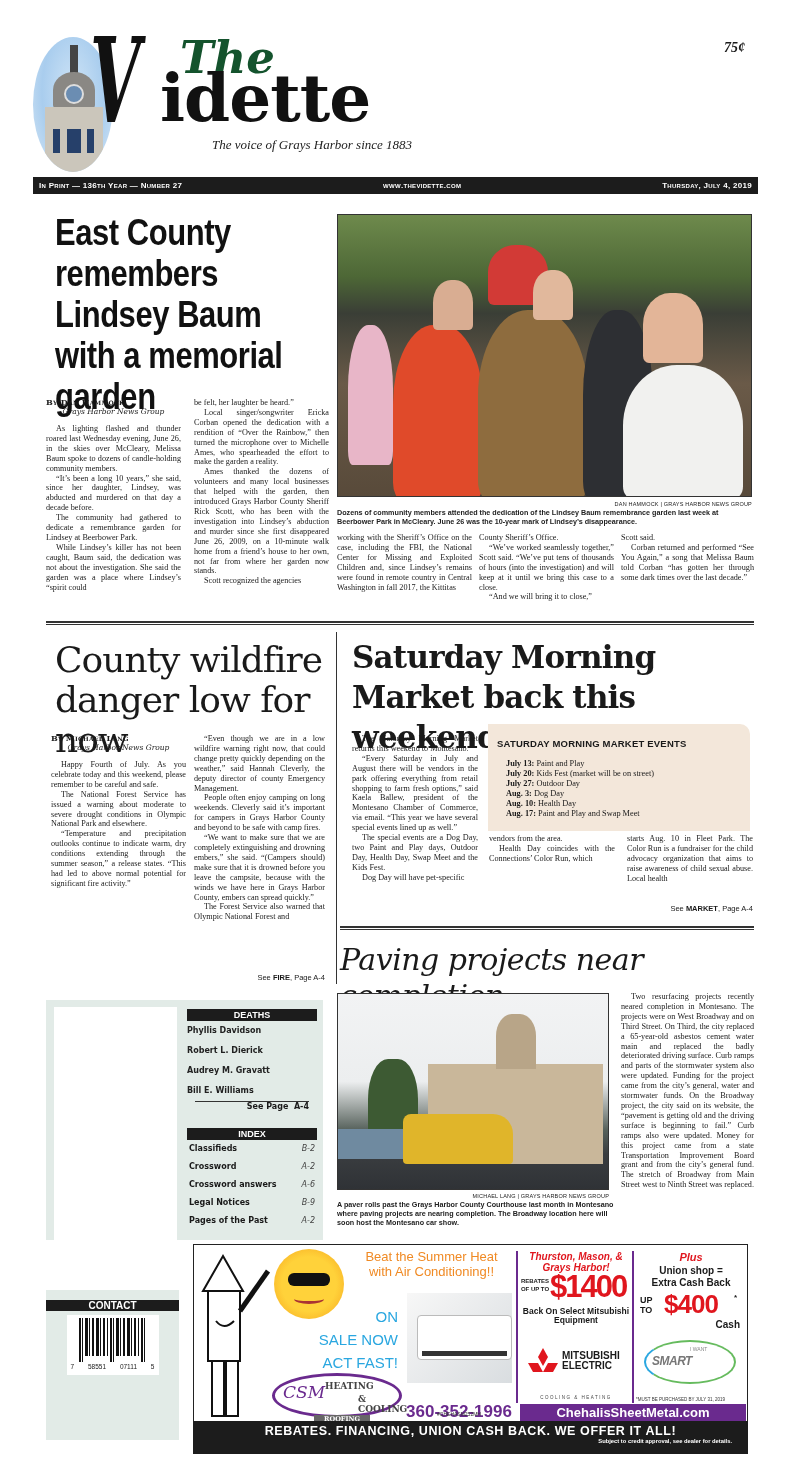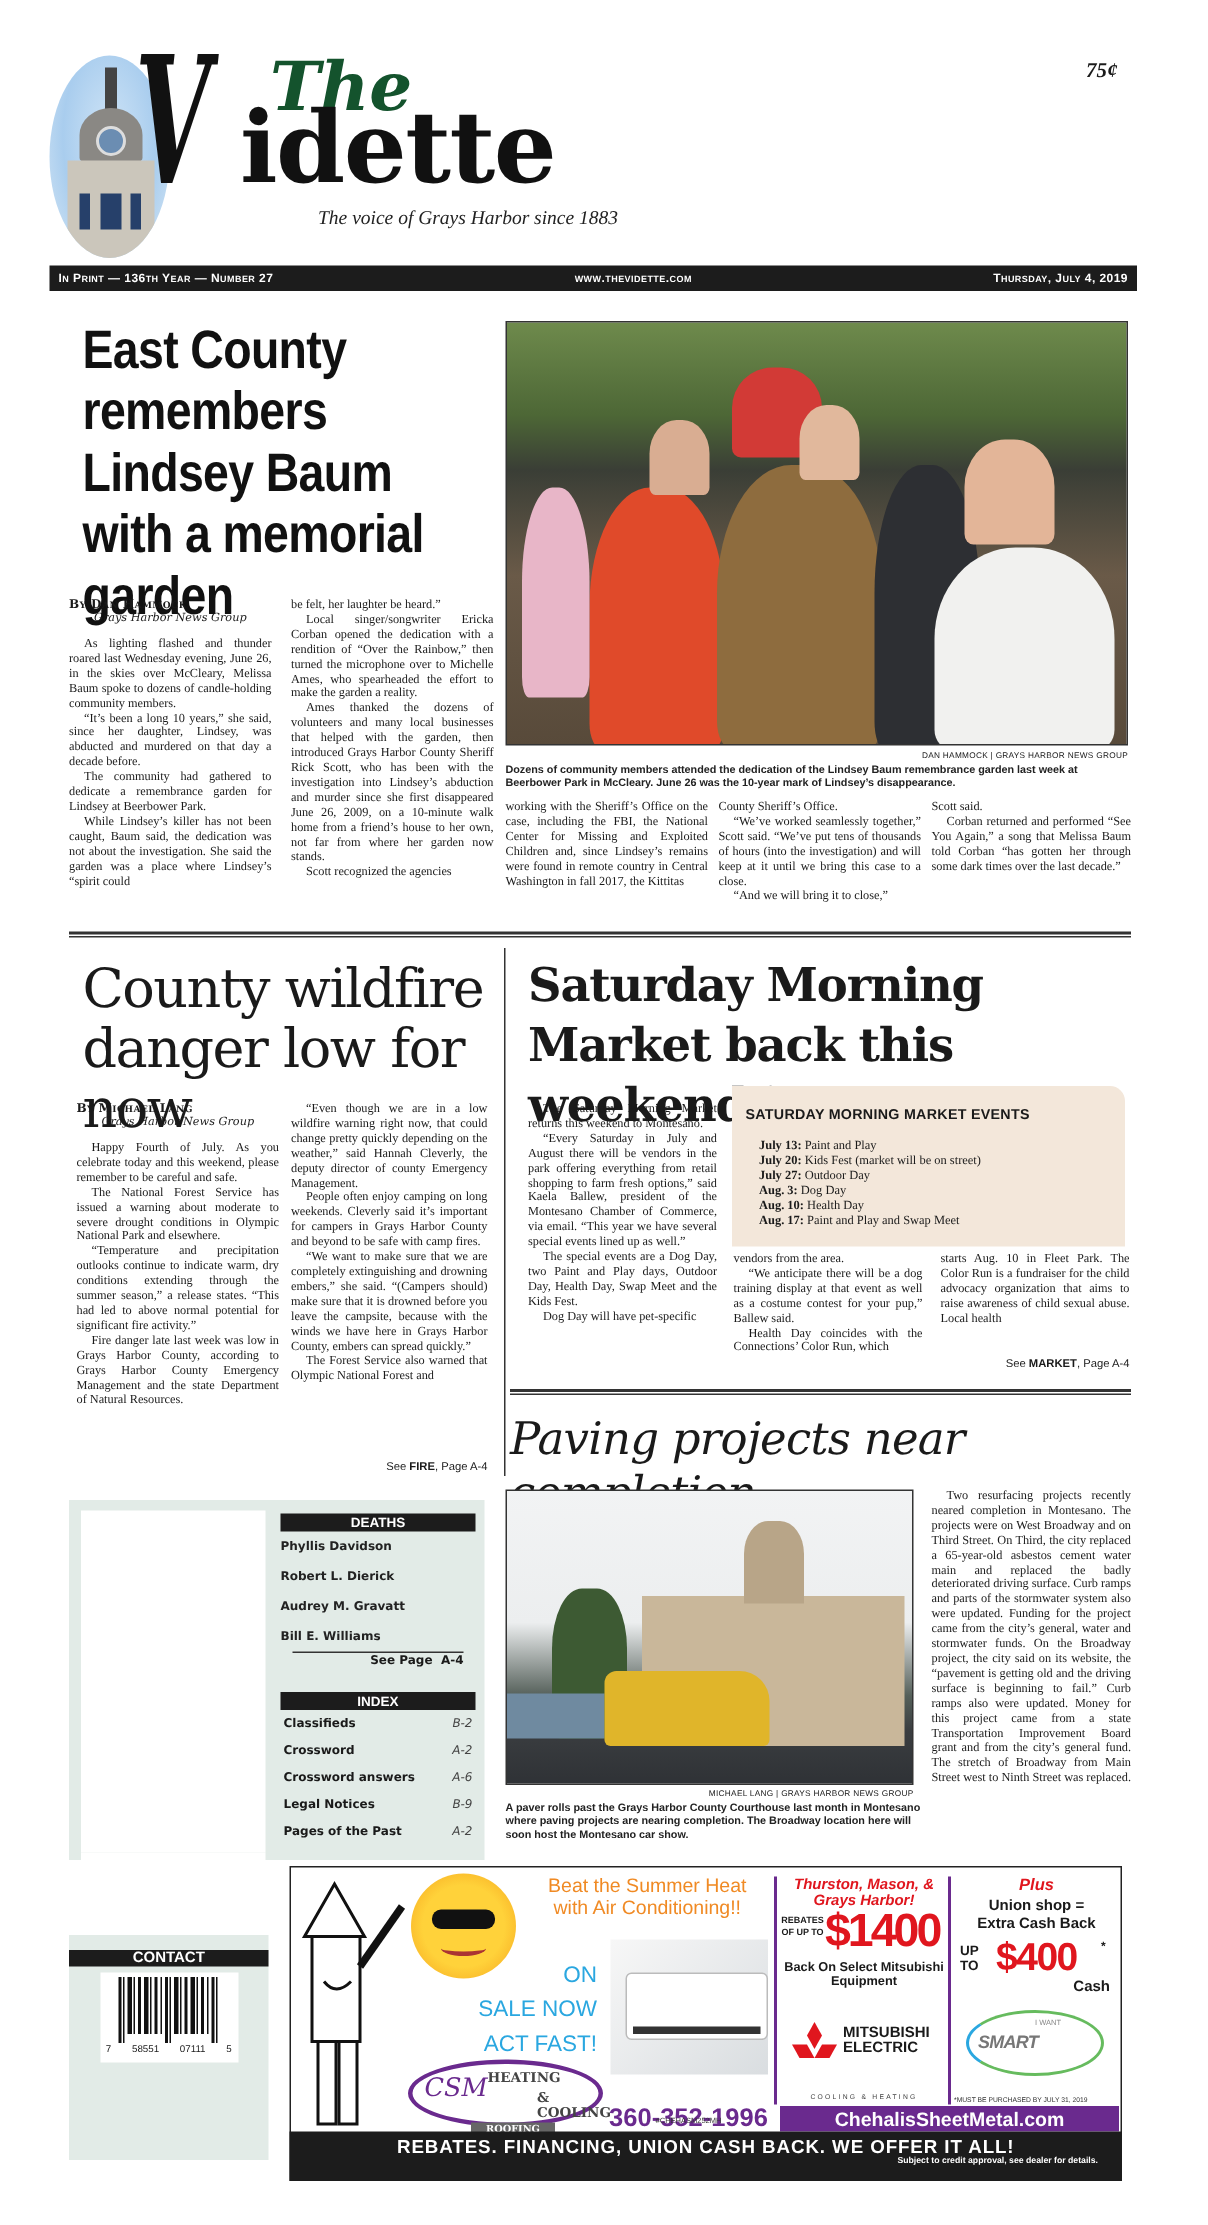--- a/index.html
+++ b/index.html
@@ -140,21 +140,20 @@
 <div class="abs wild-head">County wildfire danger low for now</div>
 <div class="abs vsep" style="left:336px;top:632px;height:352px;"></div>
 
 <div class="abs" style="left:51px;top:733px;width:135px;">
   <div class="byline">By Michael Lang</div>
   <div class="byline-org">Grays Harbor News Group</div>
   <div class="col">
     <p>Happy Fourth of July. As you celebrate today and this weekend, please remember to be careful and safe.</p>
     <p>The National Forest Service has issued a warning about moderate to severe drought conditions in Olympic National Park and elsewhere.</p>
     <p>“Temperature and precipitation outlooks continue to indicate warm, dry conditions extending through the summer season,” a release states. “This had led to above normal potential for significant fire activity.”</p>
-    <p>Fire danger late last week was low in Grays Harbor County, according to Grays Harbor County Emergency Management and the state Department of Natural Resources.</p>
   </div>
 </div>
 <div class="abs col" style="left:194px;top:734px;width:131px;">
   <p>“Even though we are in a low wildfire warning right now, that could change pretty quickly depending on the weather,” said Hannah Cleverly, the deputy director of county Emergency Management.</p>
   <p>People often enjoy camping on long weekends. Cleverly said it’s important for campers in Grays Harbor County and beyond to be safe with camp fires.</p>
   <p>“We want to make sure that we are completely extinguishing and drowning embers,” she said. “(Campers should) make sure that it is drowned before you leave the campsite, because with the winds we have here in Grays Harbor County, embers can spread quickly.”</p>
   <p>The Forest Service also warned that Olympic National Forest and</p>
 </div>
 <div class="abs see" style="left:194px;top:973px;width:131px;">
   <span>See </span><b>FIRE</b><span>, Page A-4</span>
@@ -174,21 +173,20 @@
   <div class="ev"><b>July 13:</b> <span>Paint and Play</span></div>
   <div class="ev"><b>July 20:</b> <span>Kids Fest (market will be on street)</span></div>
   <div class="ev"><b>July 27:</b> <span>Outdoor Day</span></div>
   <div class="ev"><b>Aug. 3:</b> <span>Dog Day</span></div>
   <div class="ev"><b>Aug. 10:</b> <span>Health Day</span></div>
   <div class="ev"><b>Aug. 17:</b> <span>Paint and Play and Swap Meet</span></div>
 </div>
 
 <div class="abs col" style="left:489px;top:834px;width:126px;">
   <p style="text-indent:0">vendors from the area.</p>
-  <p>“We anticipate there will be a dog training display at that event as well as a costume contest for your pup,” Ballew said.</p>
   <p>Health Day coincides with the Connections’ Color Run, which</p>
 </div>
 <div class="abs col" style="left:627px;top:834px;width:126px;">
   <p style="text-indent:0">starts Aug. 10 in Fleet Park. The Color Run is a fundraiser for the child advocacy organization that aims to raise awareness of child sexual abuse. Local health</p>
 </div>
 <div class="abs see" style="left:627px;top:904px;width:126px;">
   <span>See </span><b>MARKET</b><span>, Page A-4</span>
 </div>
 
 <div class="abs rule-double" style="left:340px;top:926px;width:414px;"></div>

